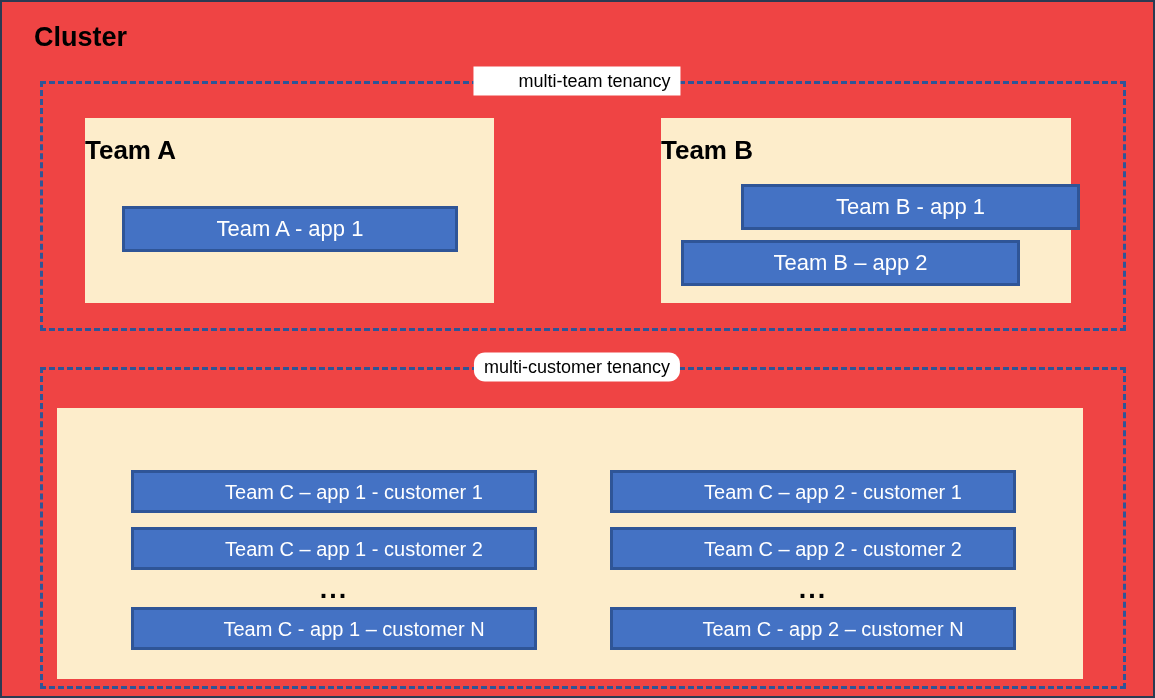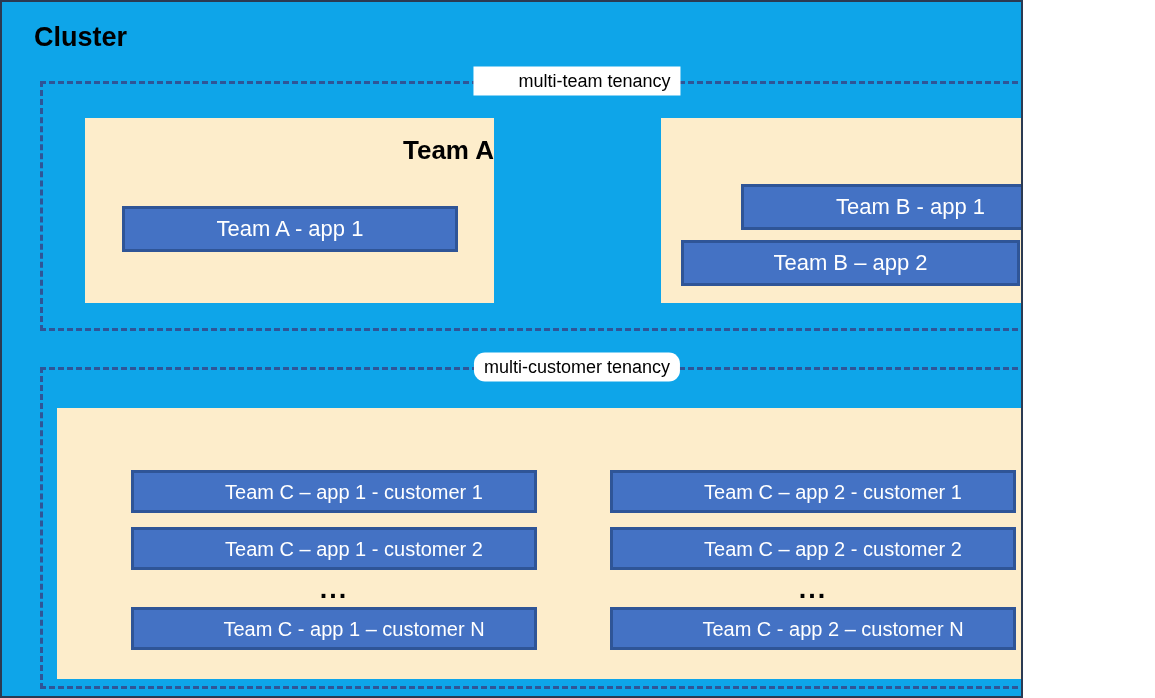--- a/index.html
+++ b/index.html
@@ -2,23 +2,23 @@
 <html><head>
 <meta charset="utf-8">
 <style>
   html, body {
     margin: 0;
     padding: 0;
     background: #ffffff;
   }
   #canvas {
     position: relative;
-    width: 1023px;
+    width: 1155px;
     height: 698px;
-    background: #0ea5e9;
+    background: #ef4444;
     box-sizing: border-box;
     border: 2px solid #2b3a52;
     font-family: "Liberation Sans", sans-serif;
     overflow: hidden;
   }
 
   
   #cluster-title {
     position: absolute;
     left: 32px;
@@ -60,21 +60,21 @@
     box-sizing: border-box;
   }
   #team-a-box { left: 83px;  top: 116px; width: 409px; height: 185px; }
   #team-b-box { left: 659px; top: 116px; width: 410px; height: 185px; }
   #team-c-box { left: 55px;  top: 406px; width: 1026px; height: 271px; }
 
   .team-title {
     position: absolute;
     left: 0;
     right: 0;
-    text-align: right;
+    text-align: left;
     font-size: 26px;
     font-weight: bold;
     color: #000000;
     line-height: 30px;
   }
   #team-a-title { top: 17px; }
   #team-b-title { top: 17px; }
   #team-c-title { top: 14px; }
 
   
@@ -136,20 +136,21 @@
 
   <div id="group-multi-team" class="tenancy-group"></div>
   <div id="label-multi-team" class="tenancy-label">multi-team tenancy</div>
 
   <div id="team-a-box" class="team-box">
     <div id="team-a-title" class="team-title">Team A</div>
     <div id="team-a-app1" class="app-box">Team A - app 1</div>
   </div>
 
   <div id="team-b-box" class="team-box">
+    <div id="team-b-title" class="team-title">Team B</div>
     <div id="team-b-app1" class="app-box">Team B - app 1</div>
     <div id="team-b-app2" class="app-box">Team B – app 2</div>
   </div>
 
   <div id="group-multi-cust" class="tenancy-group"></div>
   <div id="label-multi-cust" class="tenancy-label">multi-customer tenancy</div>
 
   <div id="team-c-box" class="team-box">
 
     <div id="team-c-col-1" class="cust-col">

